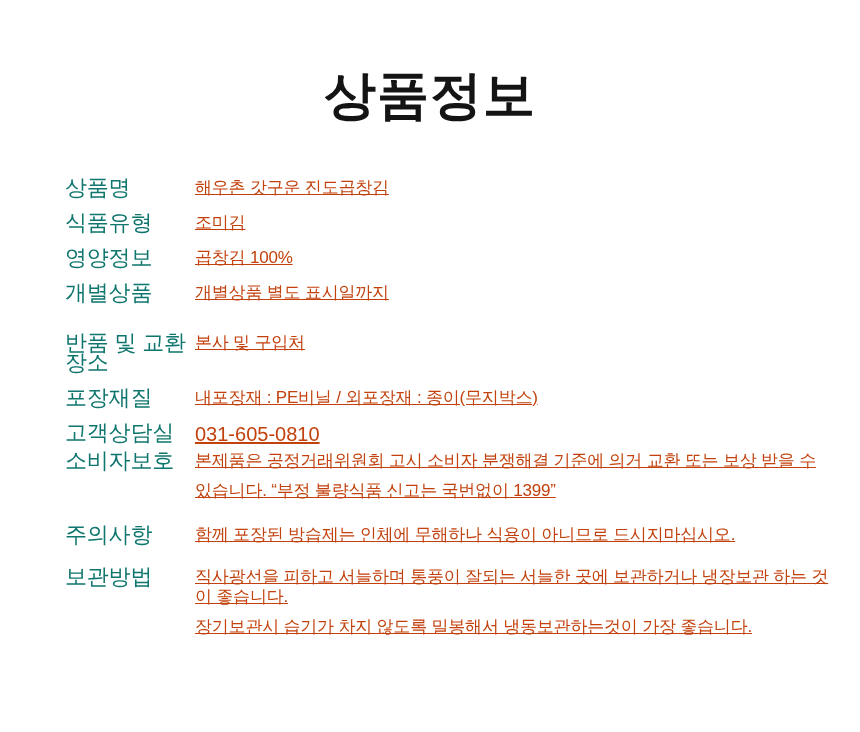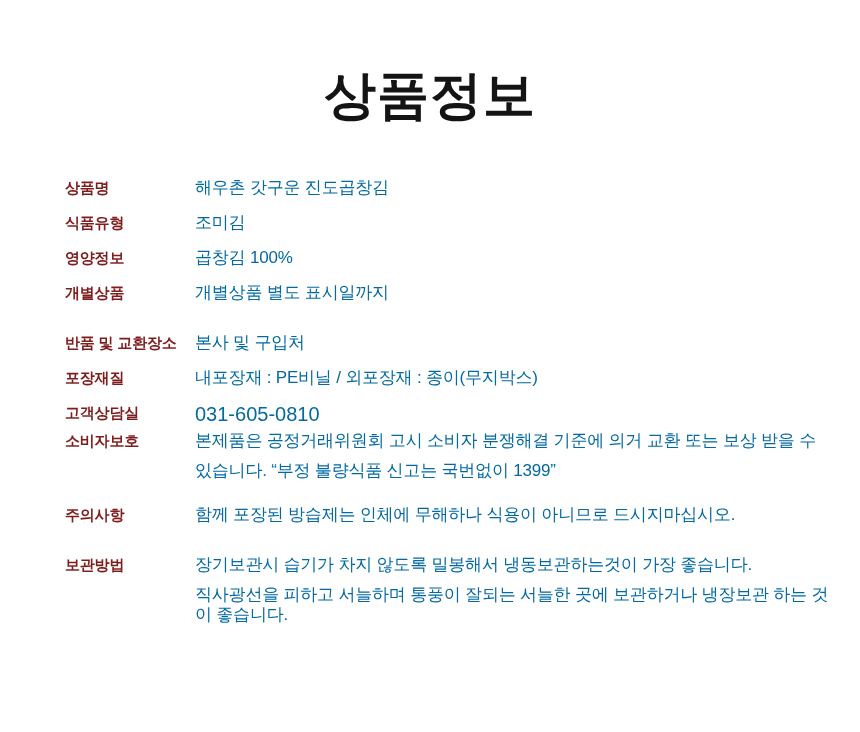--- a/index.html
+++ b/index.html
@@ -33,47 +33,48 @@
   .info-table {
     margin-top: 54px;
   }
   .info-row {
     display: flex;
     align-items: flex-start;
     margin-bottom: 15px;
   }
   .info-label {
     flex: 0 0 130px;
-    font-size: 15px;
+    font-size: 22px;
     line-height: 20px;
-    font-weight: 700;
+    font-weight: 400;
     letter-spacing: -0.2px;
-    color: #7f1d1d;
+    color: #0f766e;
   }
   .info-value {
     flex: 1 1 auto;
     font-size: 17px;
     line-height: 20px;
     letter-spacing: -0.2px;
-    color: #0369a1;
+    color: #c2410c;
+    text-decoration: underline;
   }
   .info-value .line {
     margin-bottom: 10px; 
   }
   .info-value .line:last-child {
     margin-bottom: 0;
   }
   .row-phone .info-value {
     font-size: 20px;
     line-height: 22px;
     letter-spacing: 0;
   }
   .row-phone { margin-bottom: 6px; }
   .row-consumer { margin-bottom: 24px; }
-  .row-caution { margin-bottom: 30px; }
+  .row-caution { margin-bottom: 22px; }
   .row-storage { margin-bottom: 0; }
 </style>
 </head>
 <body>
 
 <div class="page">
 
   <h1 class="page-title">상품정보</h1>
 
   <div class="info-table">
@@ -125,19 +126,19 @@
     </div>
 
     <div class="info-row row-caution">
       <div class="info-label">주의사항</div>
       <div class="info-value">함께 포장된 방습제는 인체에 무해하나 식용이 아니므로 드시지마십시오.</div>
     </div>
 
     <div class="info-row row-storage">
       <div class="info-label">보관방법</div>
       <div class="info-value">
+        <div class="line">직사광선을 피하고 서늘하며 통풍이 잘되는 서늘한 곳에 보관하거나 냉장보관 하는 것이 좋습니다.</div>
         <div class="line">장기보관시 습기가 차지 않도록 밀봉해서 냉동보관하는것이 가장 좋습니다.</div>
-        <div class="line">직사광선을 피하고 서늘하며 통풍이 잘되는 서늘한 곳에 보관하거나 냉장보관 하는 것이 좋습니다.</div>
       </div>
     </div>
 
   </div>
 </div>
 
 </body></html>

